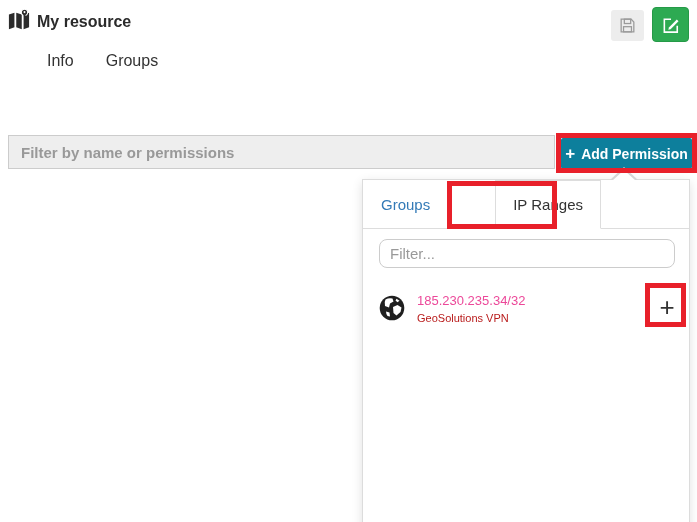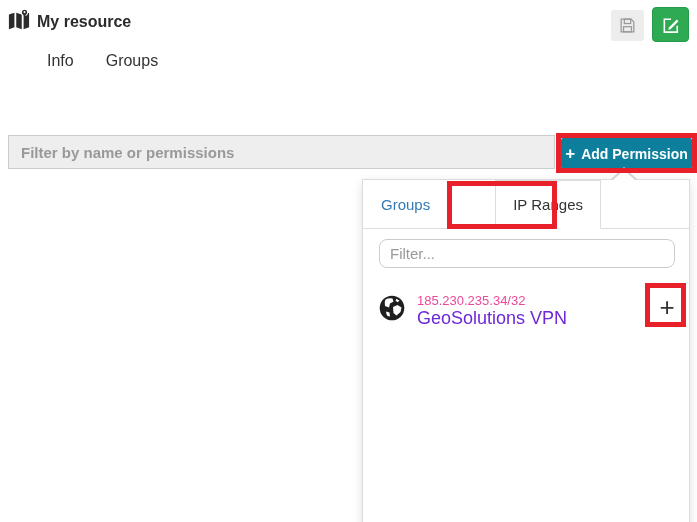--- a/index.html
+++ b/index.html
@@ -51,21 +51,21 @@
   .pop-tab{margin-left:18px;align-self:center;color:var(--link-blue);font-size:15px;cursor:pointer;}
   .pop-tab-active{position:relative;z-index:1;margin-left:65px;display:flex;align-items:center;
     padding:0 17px;background:#fff;border:1px solid #ddd;border-bottom:1px solid #fff;
     color:#333;font-size:15px;cursor:pointer;}
   .pop-filter{position:absolute;left:16px;top:59px;width:296px;height:29px;border:1px solid #ccc;
     border-radius:8px;padding:0 10px;font-size:15px;color:#555;font-family:"Liberation Sans",sans-serif;}
   .pop-filter::placeholder{color:#999;}
   .ip-item{position:absolute;left:16px;top:106px;width:296px;height:44px;display:flex;align-items:center;}
   .ip-texts{margin-left:12px;display:flex;flex-direction:column;justify-content:center;}
   .ip-primary{font-size:13px;color:#ec4899;line-height:19px;}
-  .ip-secondary{font-size:18px;color:#6d28d9;line-height:16px;}
+  .ip-secondary{font-size:11px;color:#b91c1c;line-height:16px;}
   .btn-item-add{position:absolute;left:288px;top:110px;width:32px;height:34px;background:transparent;
     border:none;font-size:26px;font-weight:400;color:#333;cursor:pointer;line-height:1;
     display:flex;align-items:center;justify-content:center;font-family:"Liberation Sans",sans-serif;}
   
   .ann{position:absolute;border:5px solid var(--annotation-red);z-index:20;pointer-events:none;}
   .ann-add-perm{left:556px;top:133px;width:141px;height:40px;}
   .ann-ip-tab{left:447px;top:181px;width:110px;height:48px;}
   .ann-item-add{left:645px;top:283px;width:41px;height:44px;}
 </style>
 </head>

